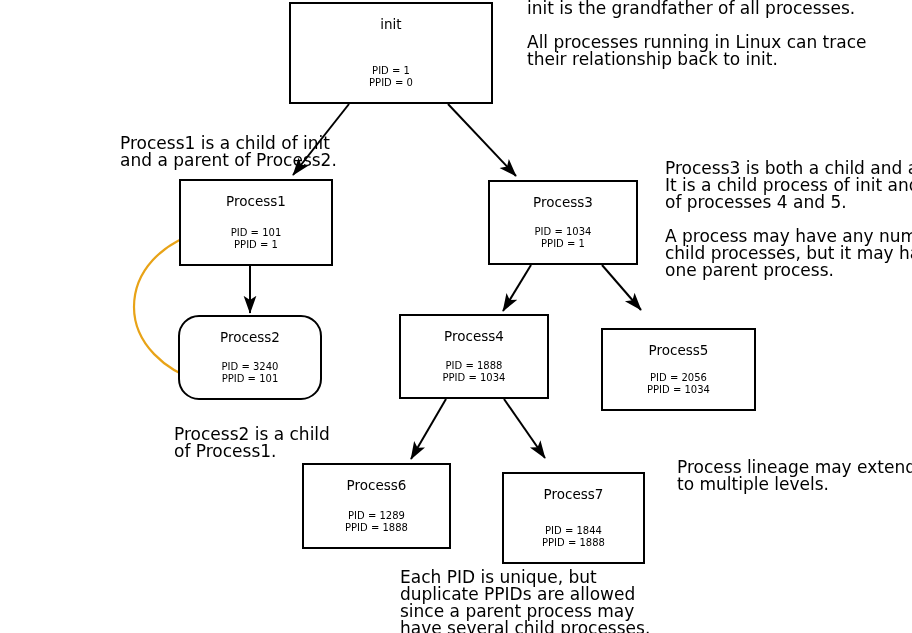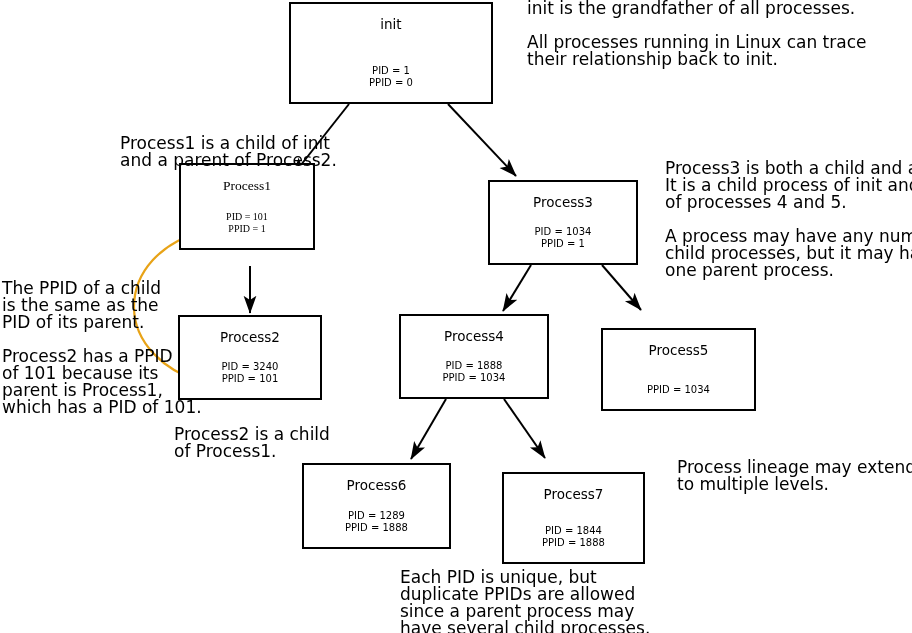--- a/index.html
+++ b/index.html
@@ -92,29 +92,29 @@
   </svg>
 
   <div class="node" style="left:289px; top:2px; width:204px; height:102px;">
     <div class="title">init</div>
     <div class="ids">
       <div>PID = 1</div>
       <div>PPID = 0</div>
     </div>
   </div>
 
-  <div class="node" style="left:179px; top:163px; width:136px; height:87px;font-family:Liberation Serif, serif;">
+  <div class="node" style="left:179px; top:179px; width:154px; height:87px;">
     <div class="title">Process1</div>
     <div class="ids">
       <div>PID = 101</div>
       <div>PPID = 1</div>
     </div>
   </div>
 
-  <div class="node" style="left:178px; top:315px; width:144px; height:85px;">
+  <div class="node" style="left:178px; top:315px; width:144px; height:85px;border-radius:21px;">
     <div class="title">Process2</div>
     <div class="ids">
       <div>PID = 3240</div>
       <div>PPID = 101</div>
     </div>
   </div>
 
   <div class="node" style="left:488px; top:180px; width:150px; height:85px;">
     <div class="title">Process3</div>
     <div class="ids">
@@ -127,20 +127,21 @@
     <div class="title">Process4</div>
     <div class="ids">
       <div>PID = 1888</div>
       <div>PPID = 1034</div>
     </div>
   </div>
 
   <div class="node" style="left:601px; top:312px; width:155px; height:83px;margin-top:16px;">
     <div class="title">Process5</div>
     <div class="ids">
+      <div>PID = 2056</div>
       <div>PPID = 1034</div>
     </div>
   </div>
 
   <div class="node" style="left:302px; top:463px; width:149px; height:86px;padding-left:24px;">
     <div class="title">Process6</div>
     <div class="ids">
       <div>PID = 1289</div>
       <div>PPID = 1888</div>
     </div>
@@ -163,28 +164,20 @@
 and a parent of Process2.</div>
 
   <div class="note" style="left:665px; top:160px;">Process3 is both a child and a parent.
 It is a child process of init and a parent
 of processes 4 and 5.
 
 A process may have any number of
 child processes, but it may have only
 one parent process.</div>
 
-  <div class="note" style="left:2px; top:280px;">The PPID of a child
-is the same as the
-PID of its parent.
-
-Process2 has a PPID
-of 101 because its
-parent is Process1,
-which has a PID of 101.</div>
 
   <div class="note" style="left:174px; top:426px;">Process2 is a child
 of Process1.</div>
 
   <div class="note" style="left:677px; top:459px;">Process lineage may extend
 to multiple levels.</div>
 
   <div class="note" style="left:400px; top:569px;">Each PID is unique, but
 duplicate PPIDs are allowed
 since a parent process may

